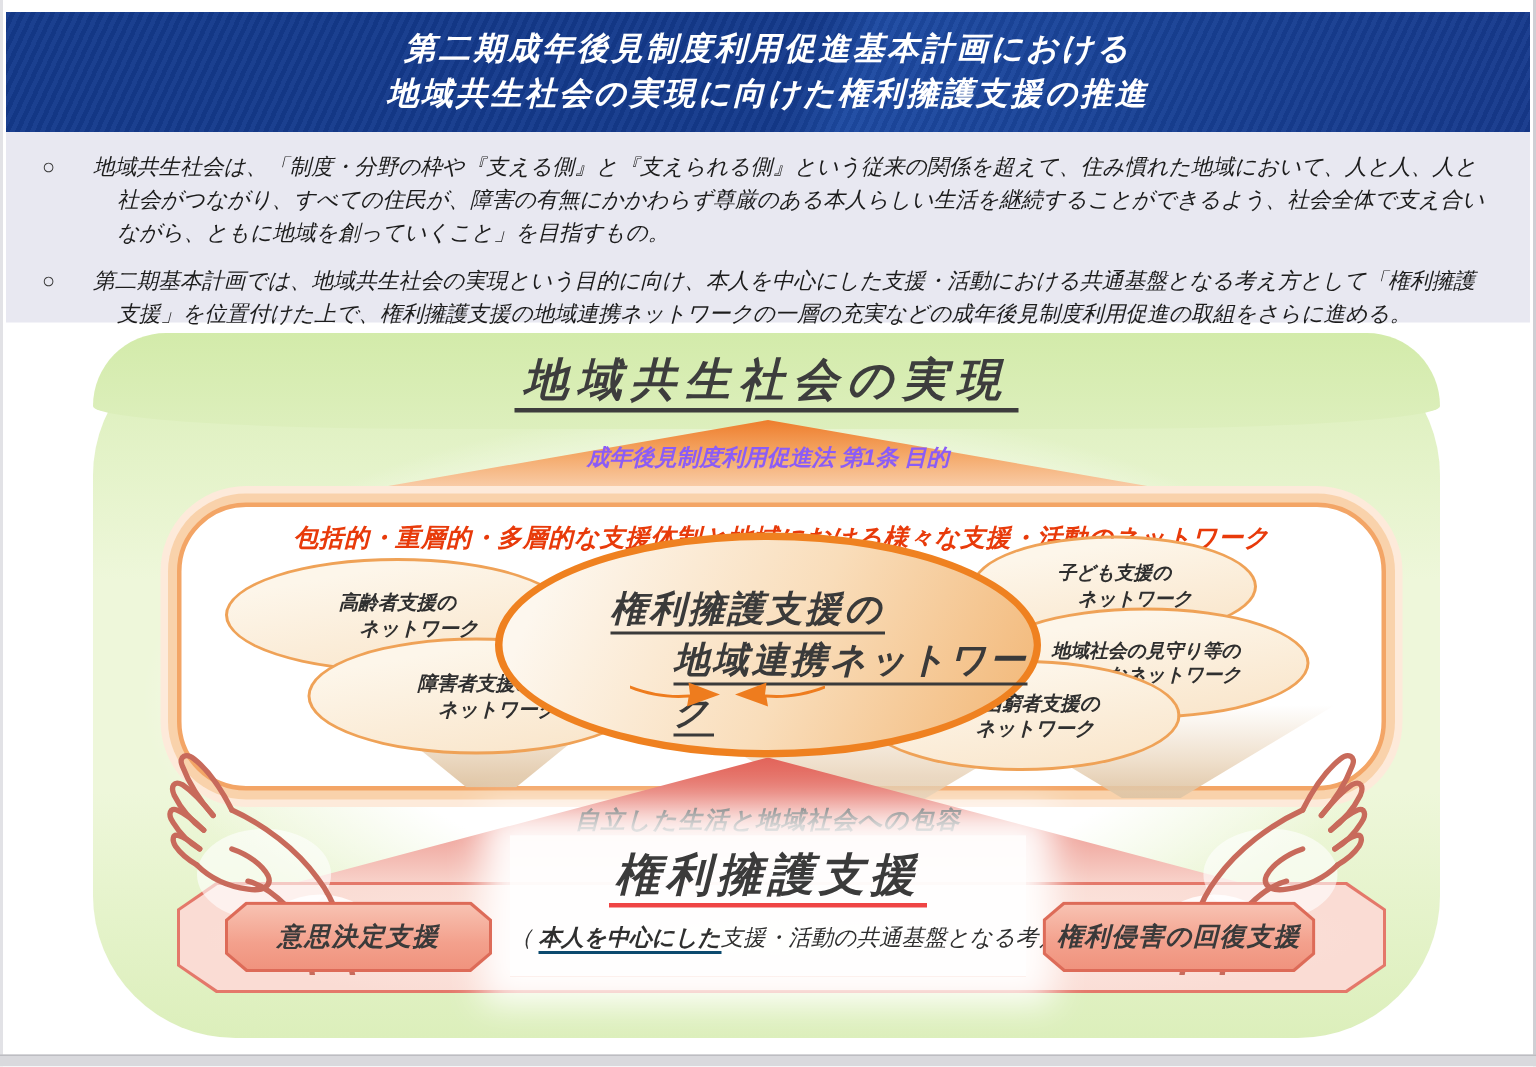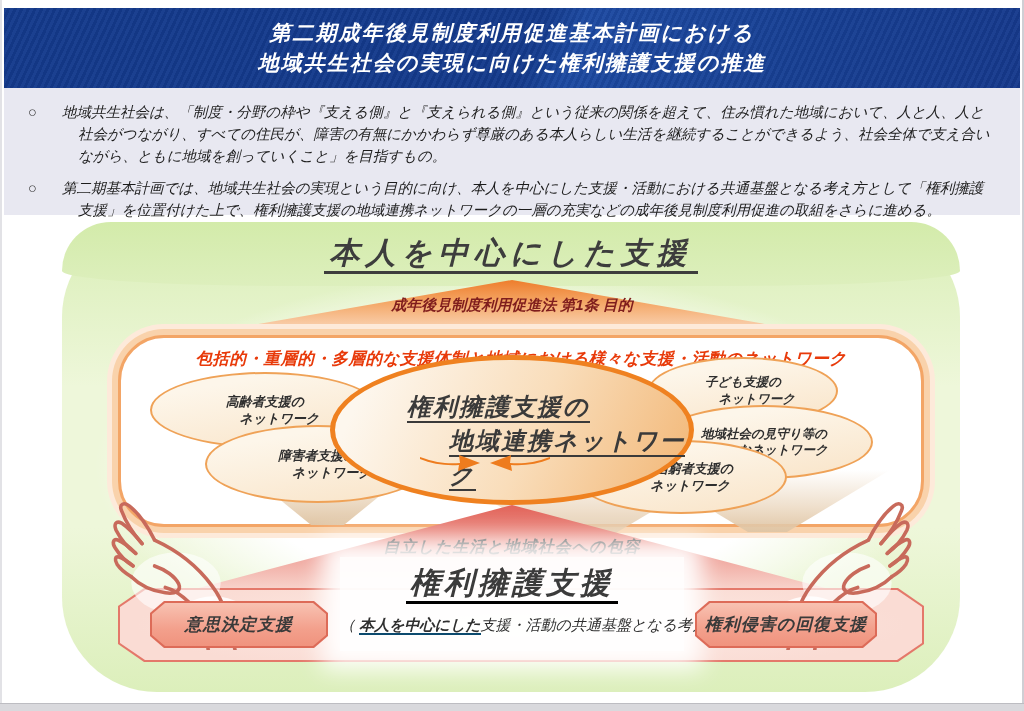--- a/index.html
+++ b/index.html
@@ -45,21 +45,21 @@
     font-size:30px;font-weight:bold;color:#3d3d3d;letter-spacing:6px;
   }
   .goal-title span{border-bottom:3px solid #3d3d3d;padding:0 6px 2px 6px;}
   .tri-law{
     position:absolute;left:190px;top:65px;width:644px;height:56px;
     clip-path:polygon(50% 0,100% 100%,0 100%);
     background:linear-gradient(180deg,#ee7d2c 0%,#f4a766 40%,#fbdfc9 100%);
   }
   .law-label{
     position:absolute;left:0;top:81px;width:1024px;text-align:center;
-    font-size:15px;font-weight:bold;color:#7f1d1d;
+    font-size:15px;font-weight:bold;color:#8b5cf6;
   }
   .network-box{
     position:absolute;left:118px;top:120px;width:806px;height:192px;border-radius:46px;
     background:#ffffff;border:3px solid #f3a566;
     box-shadow:0 0 0 6px #f9d2ab, 0 0 0 11px #fdeada;
     box-sizing:border-box;
   }
   .net-headline{
     position:absolute;left:118px;top:133px;width:806px;text-align:center;
     font-size:16.5px;font-weight:bold;color:#e83a0a;letter-spacing:0.5px;
@@ -110,21 +110,21 @@
     clip-path:polygon(26px 0,calc(100% - 26px) 0,100% 18px,100% calc(100% - 18px),calc(100% - 26px) 100%,26px 100%,0 calc(100% - 18px),0 18px);
     background:#e4786a;}
   .octo-in{position:absolute;inset:2px;
     clip-path:polygon(25px 0,calc(100% - 25px) 0,100% 17px,100% calc(100% - 17px),calc(100% - 25px) 100%,25px 100%,0 calc(100% - 17px),0 17px);
     background:radial-gradient(ellipse 60% 90% at 50% 50%, #fdece7 0%, #fadcd4 80%);}
   .rights-block{
     position:absolute;left:340px;top:342px;width:344px;height:94px;z-index:5;text-align:center;
     background:rgba(255,255,255,0.96);box-shadow:0 0 22px 18px rgba(255,255,255,0.95);
   }
   .rights-title{font-size:30px;font-weight:bold;color:#3b3b3b;letter-spacing:4px;margin-top:6px;}
-  .rights-title span{border-bottom:3px solid #000000;padding:0 4px 2px 4px;}
+  .rights-title span{border-bottom:3px solid #ef4444;padding:0 4px 2px 4px;}
   .rights-caption{font-size:15px;color:#2f2f2f;margin-top:12px;white-space:nowrap;}
   .rights-caption .em{font-weight:bold;border-bottom:2px solid #0c4a6e;}
   .sbox{position:absolute;z-index:7;
     clip-path:polygon(14px 0,calc(100% - 14px) 0,100% 12px,100% calc(100% - 12px),calc(100% - 14px) 100%,14px 100%,0 calc(100% - 12px),0 12px);
     background:#dd6b58;}
   .sbox-in{position:absolute;inset:2px;display:flex;align-items:center;justify-content:center;
     clip-path:polygon(13px 0,calc(100% - 13px) 0,100% 11px,100% calc(100% - 11px),calc(100% - 13px) 100%,13px 100%,0 calc(100% - 11px),0 11px);
     background:linear-gradient(180deg,#f8c2b2 0%,#f3a08c 60%,#f0937e 100%);
     font-size:17px;font-weight:bold;color:#3a3a3a;letter-spacing:1px;}
   .sbox-left{left:150px;top:386px;width:178px;height:47px;}
@@ -145,21 +145,21 @@
   </div>
 
   <div class="intro">
     <p class="bullet"><span class="marker">○</span><span>地域共生社会は、「制度・分野の枠や『支える側』と『支えられる側』という従来の関係を超えて、住み慣れた地域において、人と人、人と社会がつながり、すべての住民が、障害の有無にかかわらず尊厳のある本人らしい生活を継続することができるよう、社会全体で支え合いながら、ともに地域を創っていくこと」を目指すもの。</span></p>
     <p class="bullet"><span class="marker">○</span><span>第二期基本計画では、地域共生社会の実現という目的に向け、本人を中心にした支援・活動における共通基盤となる考え方として「権利擁護支援」を位置付けた上で、権利擁護支援の地域連携ネットワークの一層の充実などの成年後見制度利用促進の取組をさらに進める。</span></p>
   </div>
 
   <div class="diagram">
     <div class="green-blob"></div>
     <div class="green-top"></div>
-    <div class="goal-title"><span>本人を中心にした支援</span></div>
+    <div class="goal-title"><span>地域共生社会の実現</span></div>
 
     <div class="tri-law"></div>
     <div class="law-label">成年後見制度利用促進法 第1条 目的</div>
 
     <div class="network-box"></div>
     <div class="net-headline">包括的・重層的・多層的な支援体制と地域における様々な支援・活動のネットワーク</div>
 
     <div class="cone cone-l"></div>
     <div class="cone cone-c"></div>
     <div class="cone cone-r"></div>

